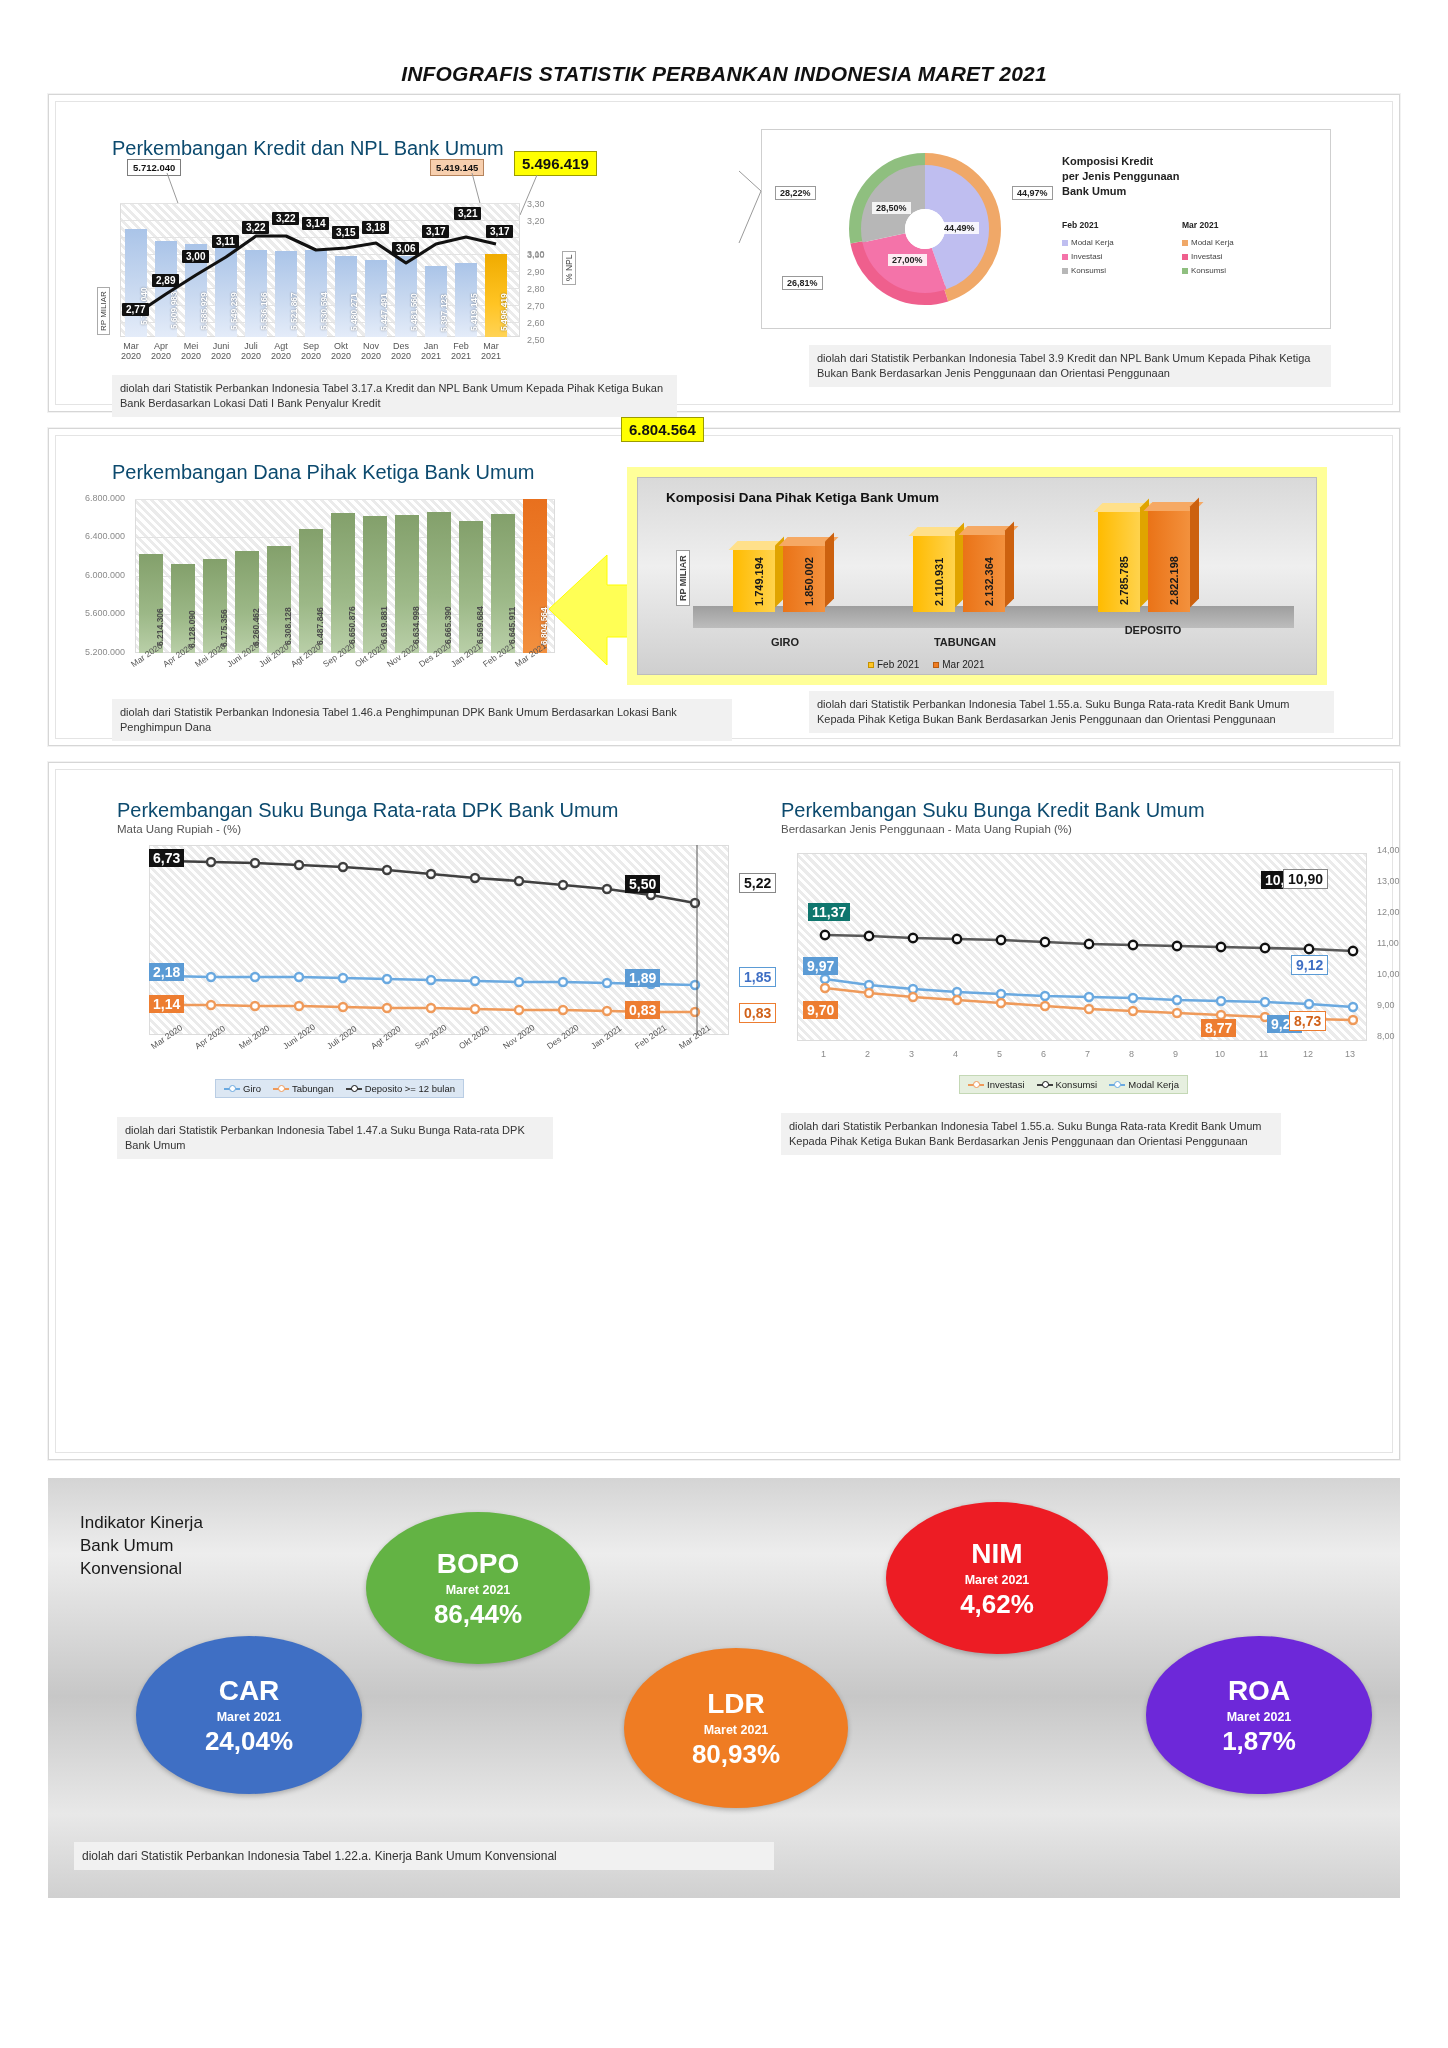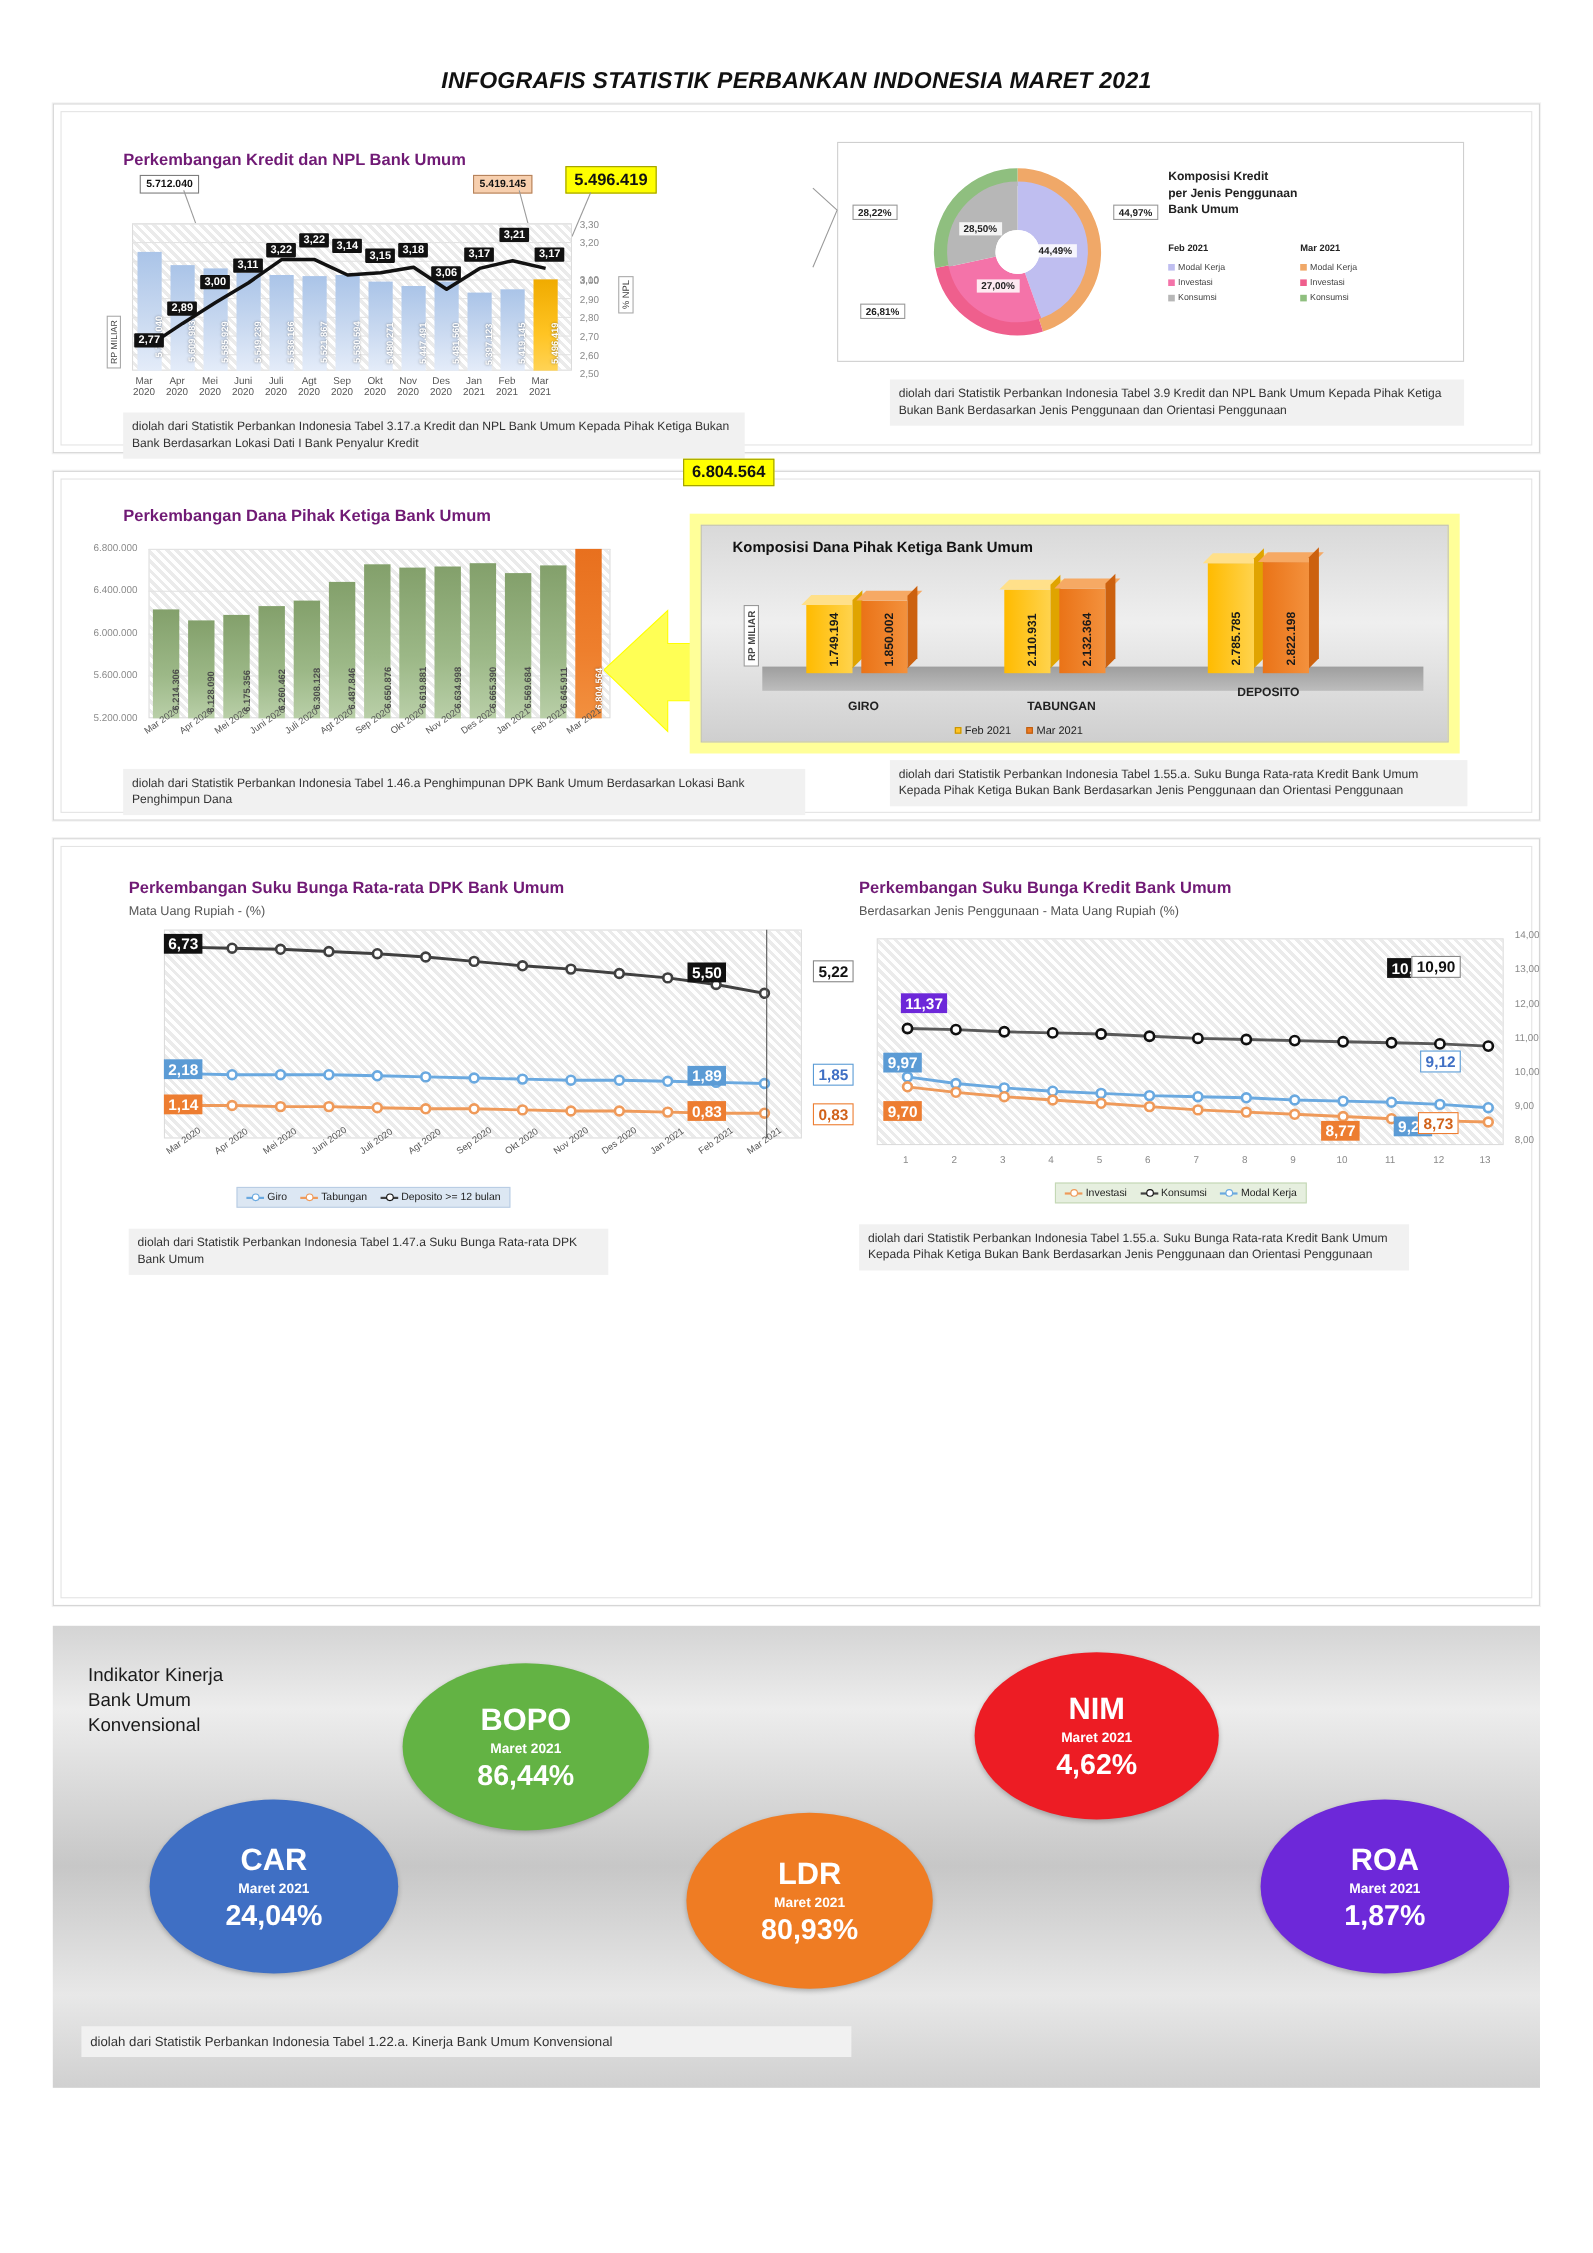--- a/index.html
+++ b/index.html
@@ -22,21 +22,21 @@
     color:#111;
   }
   
   .panel {
     position:absolute;
     background:#fff;
     border:1px solid #d6d6d6;
     box-shadow:0 0 0 1px #f2f2f2;
   }
   .panel-inner { position:absolute; inset:6px; border:1px solid #e4e4e4; background:#fff; }
-  .chart-title { font-size:15px; font-weight:700; color:#701a75; }
+  .chart-title { font-size:20px; font-weight:400; color:#0c4a6e; }
   .chart-sub { font-size:11.5px; color:#555; margin-top:2px; }
   .source-note {
     background:#f1f1f1; color:#333; font-size:11px; line-height:1.35;
     padding:6px 8px; position:absolute;
   }
   
   .plot { position:absolute; background:#fff; }
   .hatch {
     position:absolute; inset:0;
     background-image:repeating-linear-gradient(45deg, #ffffff 0 3px, #ebebeb 3px 6px);
@@ -596,21 +596,21 @@
             <circle cx="292" cy="156" r="4"></circle>
             <circle cx="336" cy="158" r="4"></circle>
           <circle cx="380" cy="160" r="4"></circle>
             <circle cx="424" cy="162" r="4"></circle>
             <circle cx="468" cy="164" r="4"></circle>
             <circle cx="512" cy="166" r="4"></circle>
             <circle cx="556" cy="167" r="4"></circle>
         </g>
       </svg>
 
-      <div class="valbox" style="left:22px; top:50px; background:#6d28d9; color:#fff;">11,37</div>
+      <div class="valbox" style="left:11px; top:50px; background:#0f766e; color:#fff;">11,37</div>
       <div class="valbox" style="left:6px; top:104px; background:#5b9bd5; color:#fff;">9,97</div>
       <div class="valbox" style="left:6px; top:148px; background:#ed7d31; color:#fff;text-align:center;">9,70</div>
       <div class="valbox" style="left:464px; top:18px; background:#111; color:#fff;">10,94</div>
       <div class="valbox" style="left:470px; top:162px; background:#5b9bd5; color:#fff;">9,23</div>
       <div class="valbox" style="left:404px; top:166px; background:#ed7d31; color:#fff;">8,77</div>
     </div>
 
     <div class="valbox" style="left:534px; top:88px; background:#fff; border:1px solid #888; color:#111; font-size:14px;">10,90</div>
     <div class="valbox" style="left:542px; top:174px; background:#fff; border:1px solid #5b9bd5; color:#3f6fc4; font-size:14px;">9,12</div>
     <div class="valbox" style="left:540px; top:230px; background:#fff; border:1px solid #ed7d31; color:#d1621a; font-size:14px;">8,73</div>

